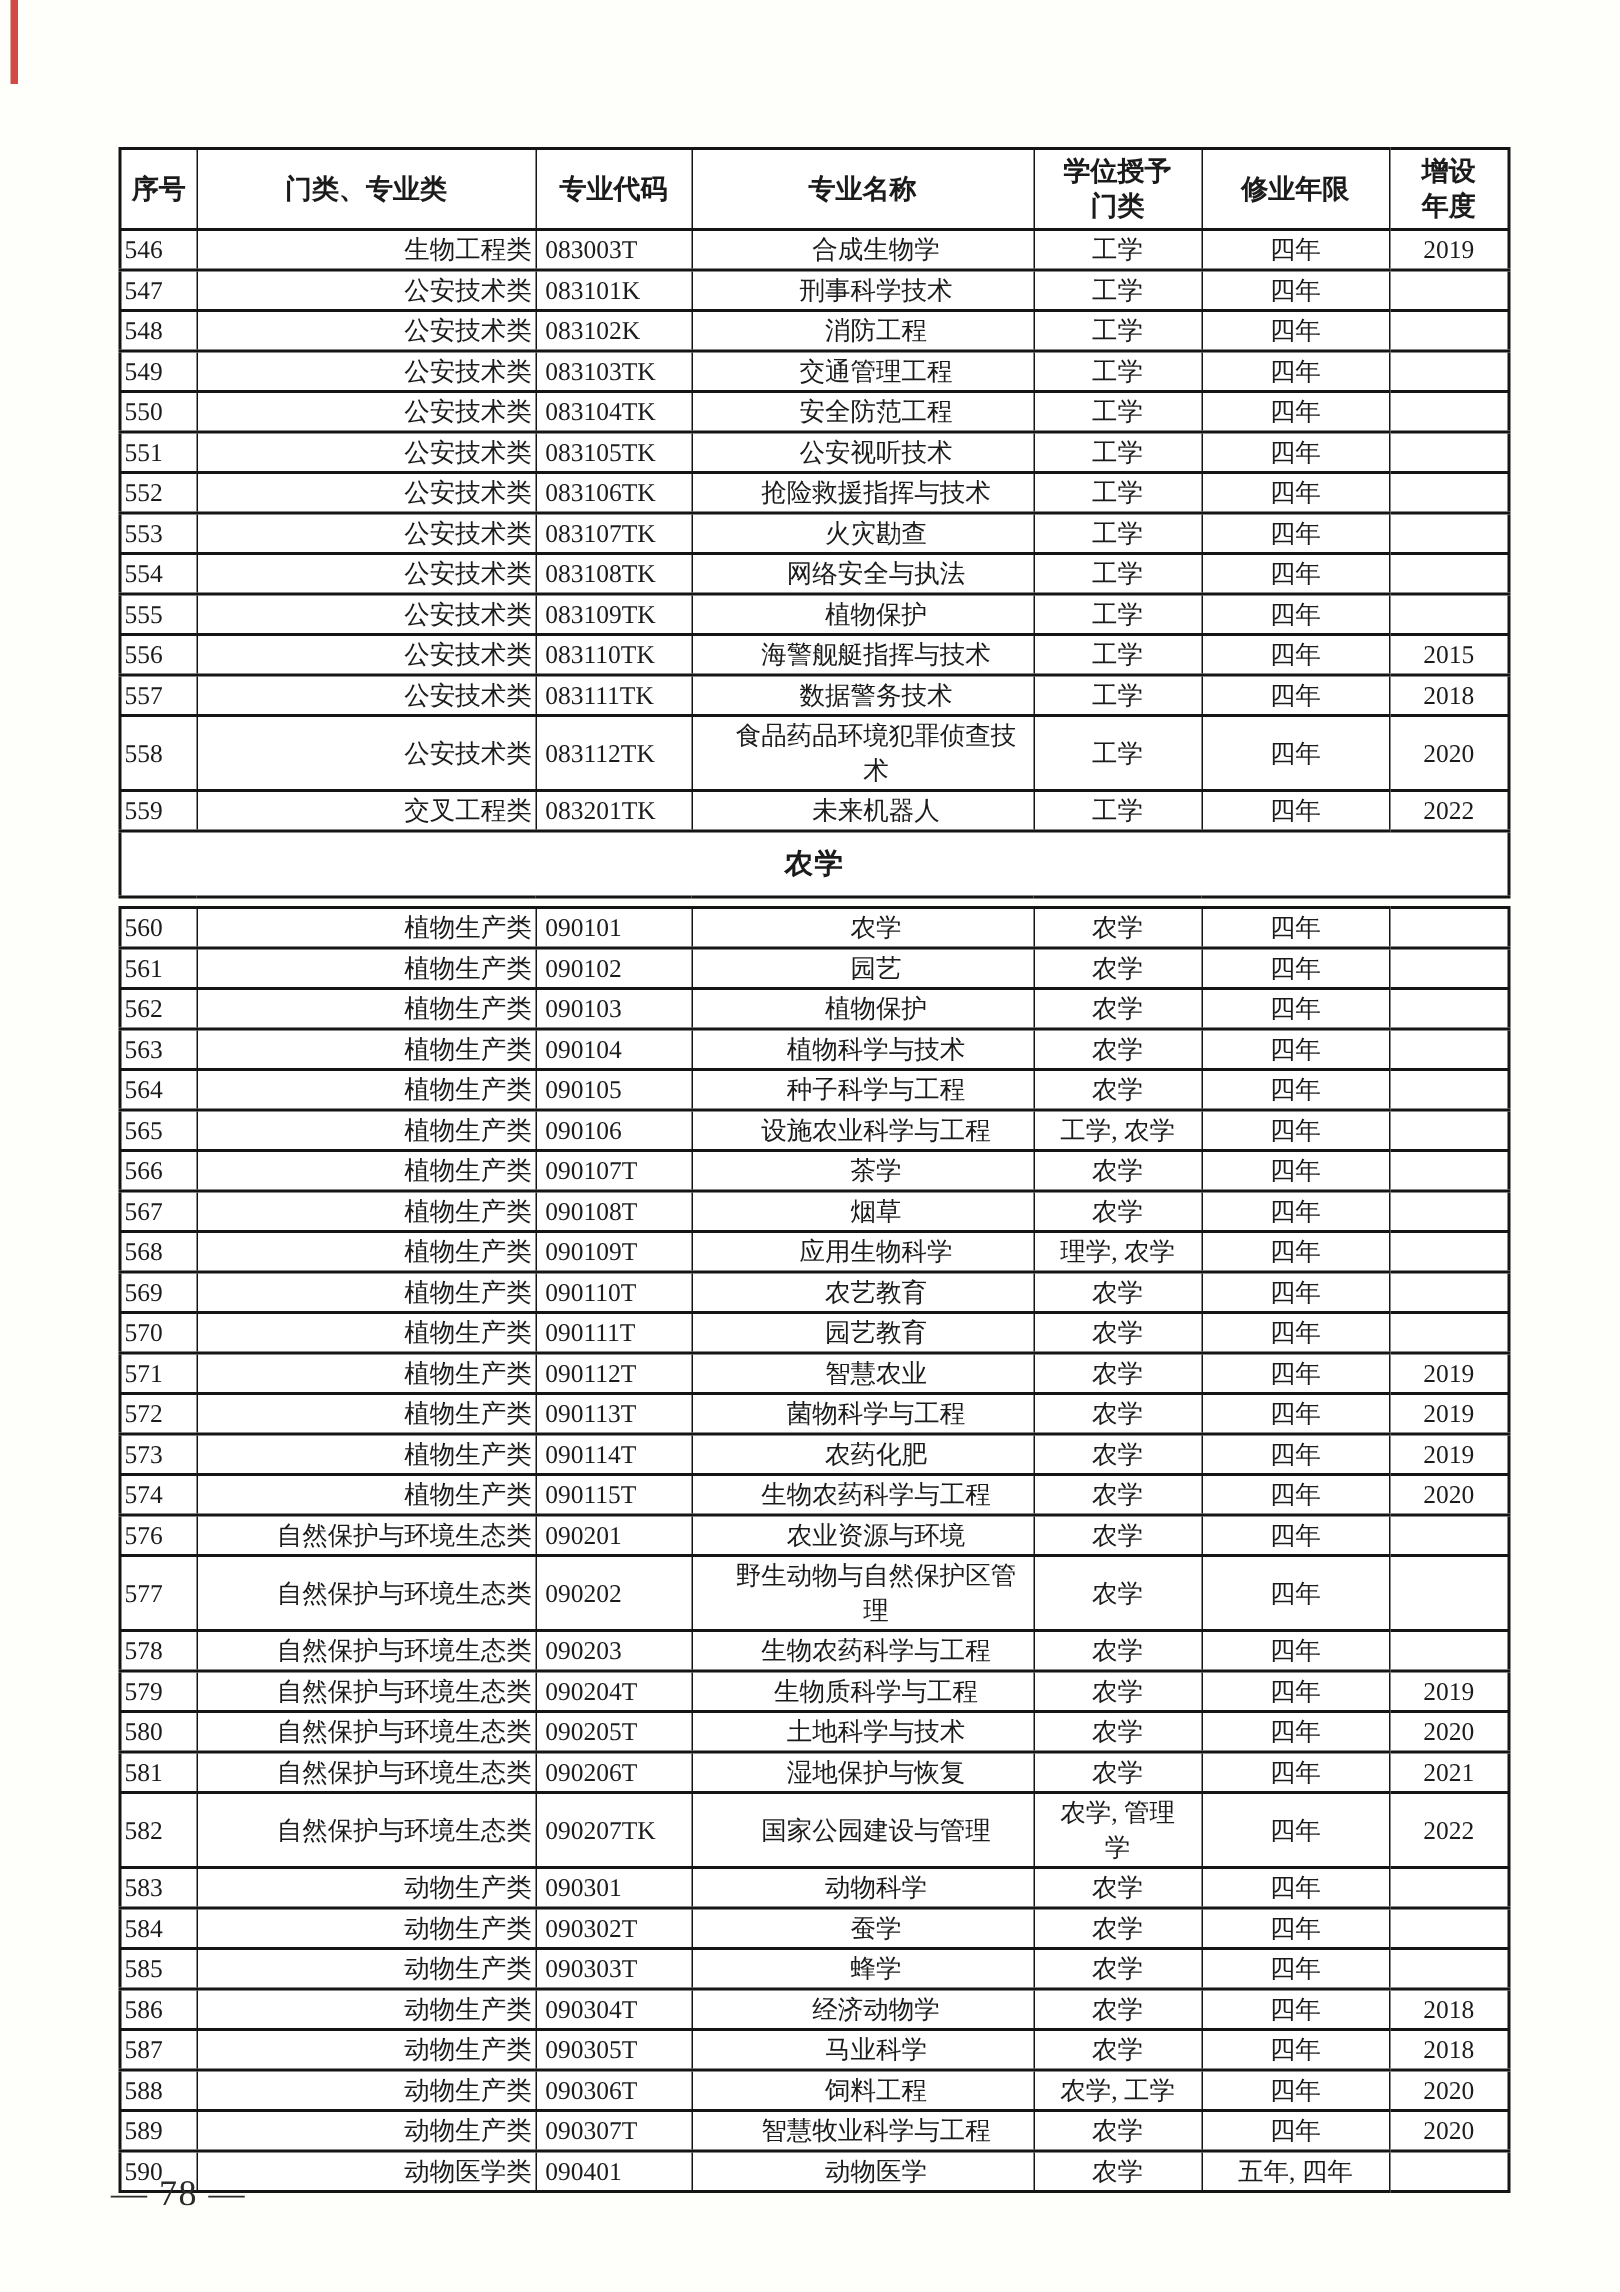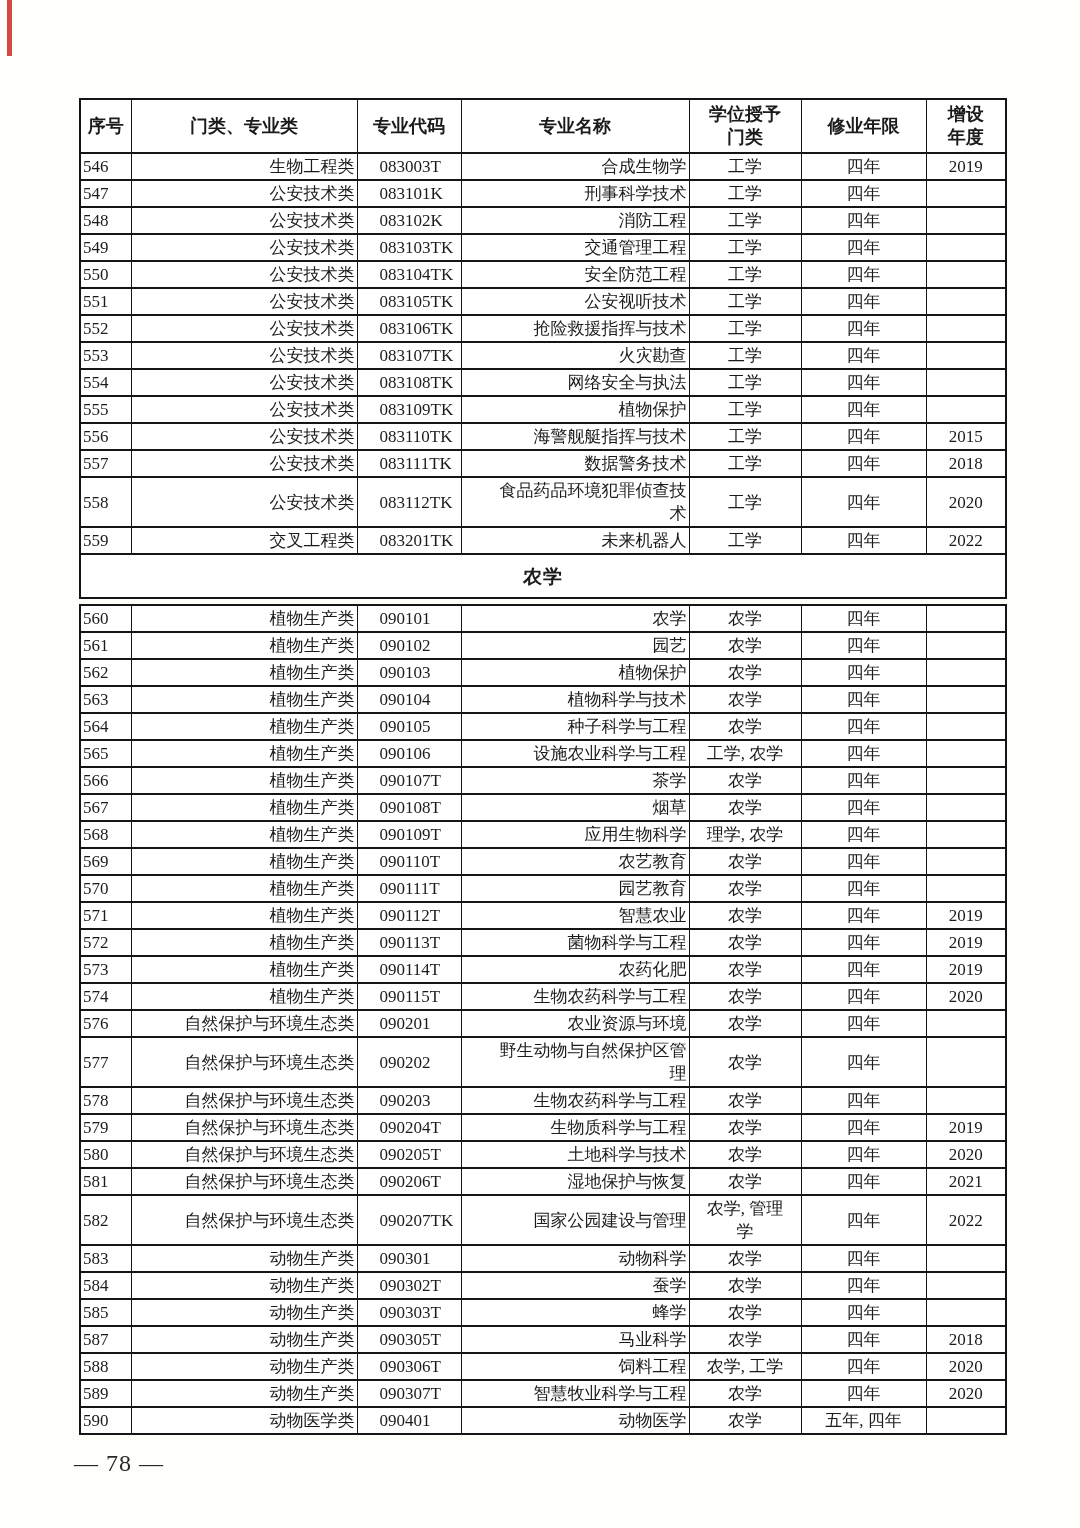--- a/index.html
+++ b/index.html
@@ -47,22 +47,22 @@
   }
   col.w-no{width:51px;}
   col.w-cat{width:226px;}
   col.w-code{width:104px;}
   col.w-name{width:228px;}
   col.w-degree{width:112px;}
   col.w-years{width:125px;}
   col.w-added{width:80px;}
   .c-no{text-align:left;}
   .c-cat{text-align:right;padding-left:5px;}
-  .c-code{text-align:left;padding-left:22px;}
-  .c-name{text-align:right;padding-left:20px;}
+  .c-code{text-align:left;padding-left:6px;}
+  .c-name{text-align:center;padding-left:20px;}
   .c-degree,.c-years,.c-added{text-align:center;}
   tr.banner td{
     height:40px;
     font-weight:bold;
     font-size:19px;
     text-align:center;
     letter-spacing:1px;
   }
   .tbl-gap{height:5px;}
   .page-number{
@@ -474,20 +474,29 @@
         <tr>
           <td class="c-no">585</td>
           <td class="c-cat">动物生产类</td>
           <td class="c-code">090303T</td>
           <td class="c-name">蜂学</td>
           <td class="c-degree">农学</td>
           <td class="c-years">四年</td>
           <td class="c-added"></td>
         </tr>
         <tr>
+          <td class="c-no">586</td>
+          <td class="c-cat">动物生产类</td>
+          <td class="c-code">090304T</td>
+          <td class="c-name">经济动物学</td>
+          <td class="c-degree">农学</td>
+          <td class="c-years">四年</td>
+          <td class="c-added">2018</td>
+        </tr>
+        <tr>
           <td class="c-no">587</td>
           <td class="c-cat">动物生产类</td>
           <td class="c-code">090305T</td>
           <td class="c-name">马业科学</td>
           <td class="c-degree">农学</td>
           <td class="c-years">四年</td>
           <td class="c-added">2018</td>
         </tr>
         <tr>
           <td class="c-no">588</td>

